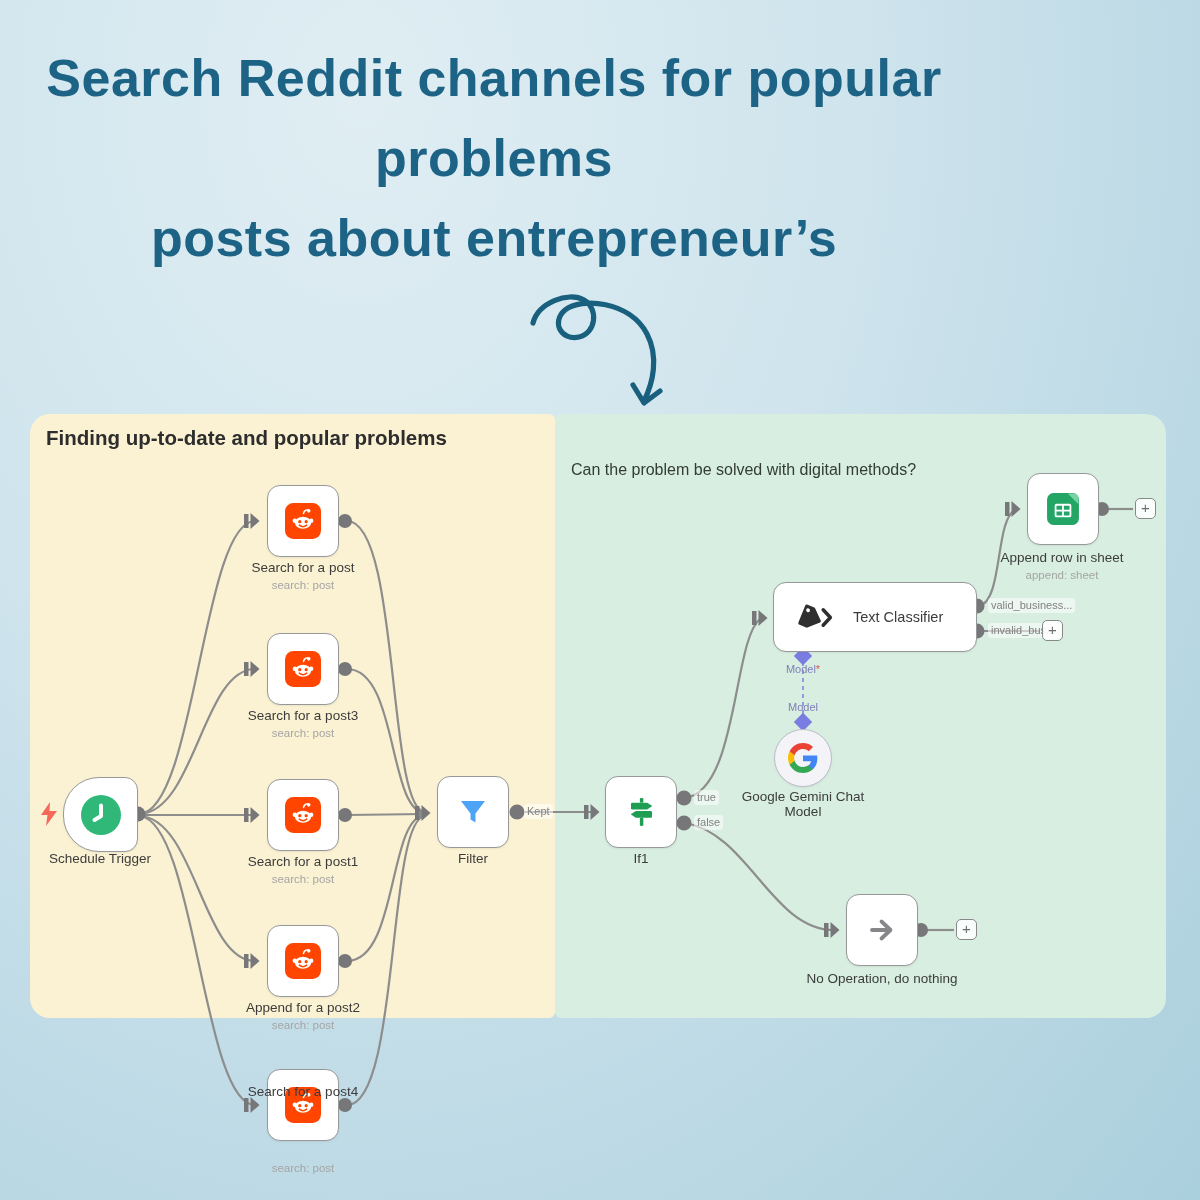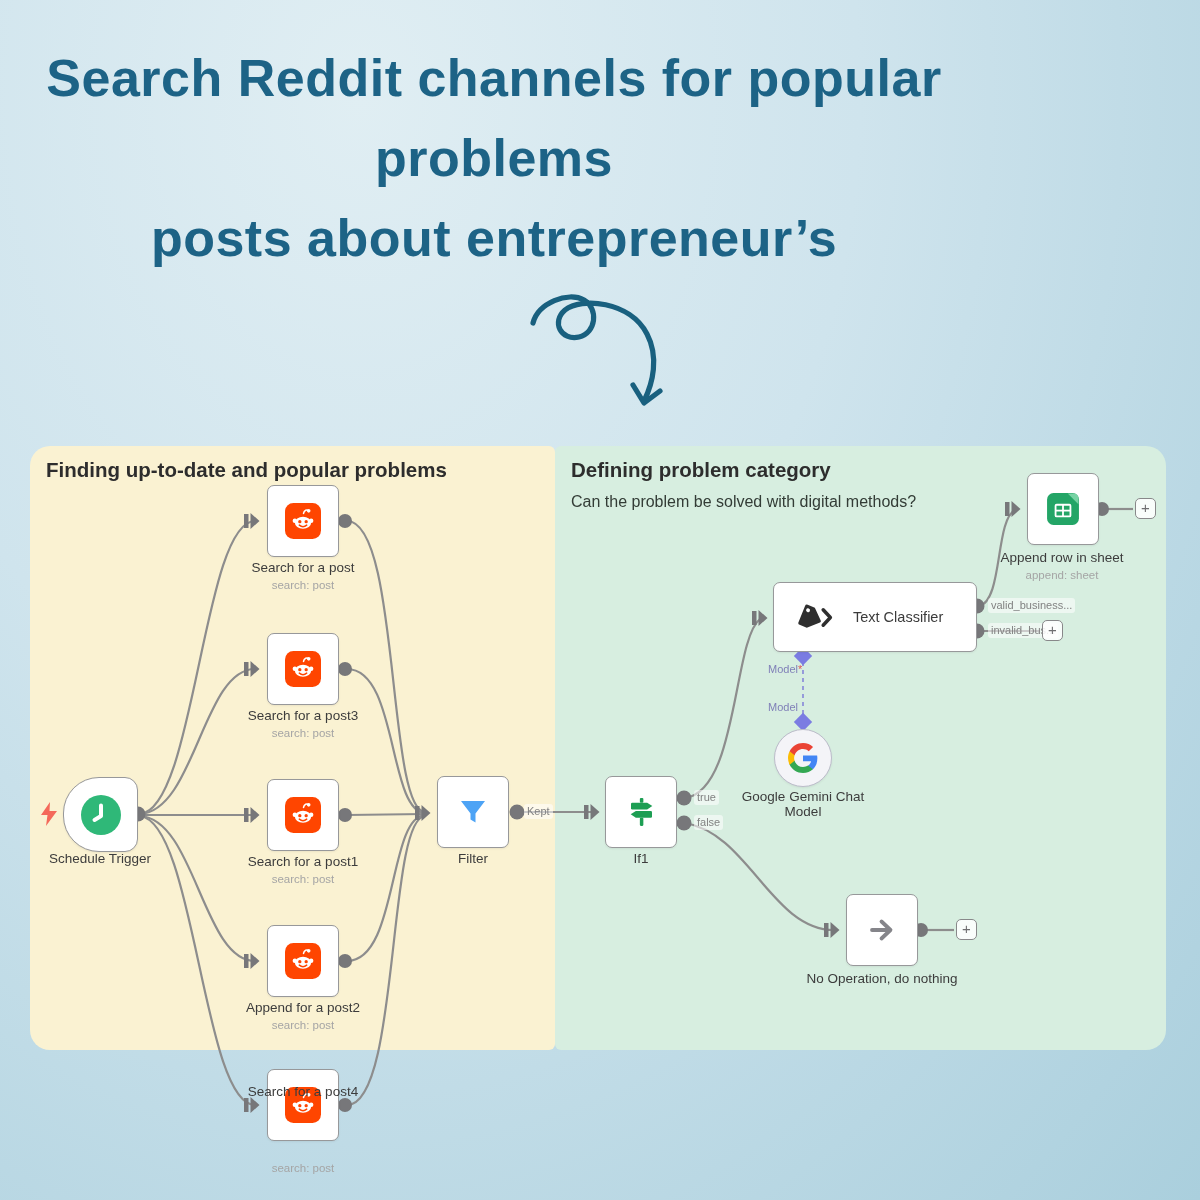--- a/index.html
+++ b/index.html
@@ -6,40 +6,40 @@
   body{
     width:1200px;height:1200px;position:relative;overflow:hidden;
     background:radial-gradient(ellipse at 30% 8%, #e0eef3 0%, #cfe4ed 42%, #aacfdd 100%);
     font-family:"Liberation Sans", sans-serif;
   }
   .title{
     position:absolute;top:38px;left:0;width:988px;text-align:center;z-index:1;
     color:#1d6386;font-weight:800;font-size:52px;line-height:80px;letter-spacing:.5px;
   }
   .doodle{position:absolute;left:0;top:0;z-index:1;}
-  .panel{position:absolute;top:446px;height:604px;z-index:1;}
+  .panel{position:absolute;top:414px;height:604px;z-index:1;}
   .panel-left{left:30px;width:525px;background:#faf2d2;border-radius:20px 6px 6px 20px;}
   .panel-right{left:555px;width:611px;background:#d7eee0;border-radius:6px 20px 20px 6px;}
   .panel-heading{position:absolute;left:16px;top:12px;font-size:20.5px;font-weight:700;color:#2d2d2d;white-space:nowrap;}
   .panel-sub{position:absolute;left:16px;top:47px;font-size:16px;color:#333c36;white-space:nowrap;}
   .wires{position:absolute;left:0;top:0;z-index:2;}
   .node{
     position:absolute;width:72px;height:72px;background:#fff;border:1.8px solid #97989a;
-    border-radius:7px;display:flex;align-items:center;justify-content:center;z-index:3;
+    border-radius:13px;display:flex;align-items:center;justify-content:center;z-index:3;
     box-sizing:border-box;box-shadow:0 1px 2px rgba(60,60,60,.08);
   }
   .node-trigger{border-radius:36px 13px 13px 36px;}
   .node-wide{width:204px;height:70px;justify-content:flex-start;padding-left:24px;gap:18px;}
   .node-round{border-radius:50%;width:58px;height:58px;background:#f4f4f8;border:1.6px solid #bcbcca;}
   .tc-text{font-size:14.5px;color:#3b3b3b;font-weight:500;}
   .nlabel{position:absolute;width:190px;text-align:center;font-size:13.5px;font-weight:500;color:#3c3c3c;z-index:4;}
   .nsub{position:absolute;width:190px;text-align:center;font-size:11.5px;color:#a5a5a5;z-index:4;}
   .chip{position:absolute;font-size:11px;color:#828282;background:rgba(255,255,255,.55);
     padding:0 3px;border-radius:3px;line-height:15px;z-index:4;white-space:nowrap;}
-  .model-label{position:absolute;width:70px;font-size:11px;color:#8080b8;z-index:4;}
+  .model-label{position:absolute;width:70px;text-align:center;font-size:11px;color:#8080b8;z-index:4;}
   .model-label .req{color:#e05555;}
   .plusbtn{position:absolute;width:21px;height:21px;box-sizing:border-box;border:1.6px solid #88888a;
     border-radius:5px;background:rgba(255,255,255,.85);color:#6e6e70;font-size:15px;line-height:18px;
     text-align:center;z-index:4;}
   .bolt{position:absolute;left:39px;top:801px;z-index:3;}
 </style>
 </head>
 <body>
 
 <svg width="0" height="0" style="position:absolute">
@@ -65,21 +65,20 @@
 </div>
 
 <svg class="doodle" width="1200" height="1200" viewBox="0 0 1200 1200">
   <path d="M533,323 C538,303 568,291 584,300 C599,309 596,333 579,337 C561,341 551,322 565,310 C581,297 630,301 647,334 C659,357 653,383 644,401 M633,385 L644,403 L660,391" stroke="#19607f" stroke-width="5.2" fill="none" stroke-linecap="round" stroke-linejoin="round"></path>
 </svg>
 
 <div class="panel panel-left">
   <div class="panel-heading">Finding up-to-date and popular problems</div>
 </div>
 <div class="panel panel-right">
-  <div class="panel-heading">Defining problem category</div>
   <div class="panel-sub">Can the problem be solved with digital methods?</div>
 </div>
 
 <svg class="wires" width="1200" height="1200" viewBox="0 0 1200 1200">
   <g stroke="#8d8d8d" stroke-width="2.2" fill="none">
     <path d="M140,814 C195,810 203,521 255,521"></path>
     <path d="M140,814 C195,811 203,669 255,669"></path>
     <path d="M140,815 L255,815"></path>
     <path d="M140,816 C195,819 203,961 255,961"></path>
     <path d="M140,816 C195,822 203,1105 255,1105"></path>

